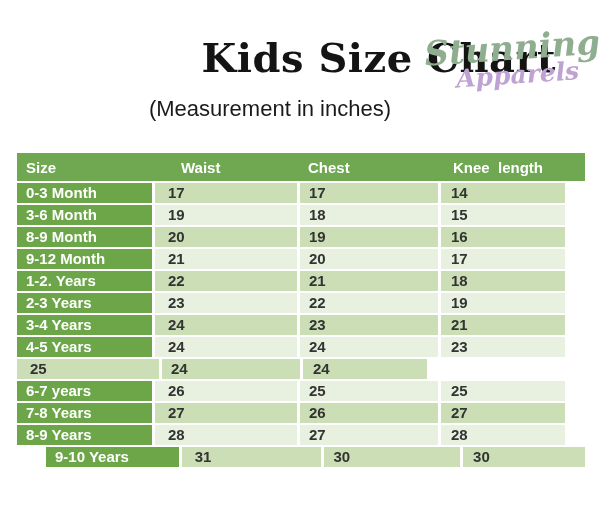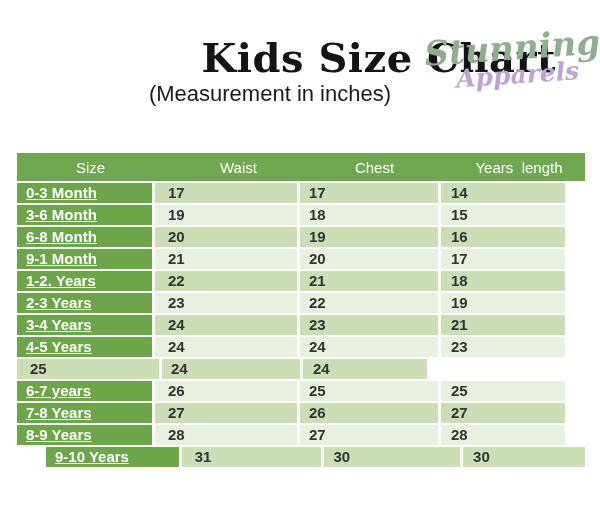--- a/index.html
+++ b/index.html
@@ -19,21 +19,21 @@
     width: 540px;
     text-align: right;
     font-family: "DejaVu Serif", serif;
     font-weight: 700;
     font-size: 40px;
     letter-spacing: 0.5px;
     color: #141414;
   }
   .subtitle {
     position: absolute;
-    left: 0; top: 81px;
+    left: 0; top: 96px;
     width: 540px;
     text-align: center;
     font-family: "Liberation Sans", sans-serif;
     font-size: 22px;
     font-weight: 400;
     color: #1a1a1a;
   }
   .logo {
     position: absolute;
     left: 425px; top: 30px;
@@ -68,25 +68,24 @@
   }
   .thead {
     display: flex;
     height: 28px;
     align-items: center;
     background: var(--header-bg, #6FA850);
     margin-bottom: 2px;
   }
   .thead .hcell {
     color: var(--header-text, #ffffff);
-    font-weight: 400;
+    font-weight: 700;
     font-size: 15px;
     white-space: pre;   
     box-sizing: border-box;
-    text-align: center;
   }
   .hcell.c0 { width: 138px; padding-left: 9px; }
   .hcell.c1 { width: 145px; padding-left: 12px; }
   .hcell.c2 { width: 141px; padding-left: 26px; }
   .hcell.c3 { width: 144px; padding-left: 12px; }
 
   .trow {
     display: flex;
     height: 20px;
     margin-bottom: 2px;
@@ -100,21 +99,20 @@
     overflow: hidden;
     white-space: nowrap;
   }
   .cell.size {
     width: 135px;
     margin-right: 3px;
     padding-left: 9px;
     background: var(--size-col-bg, #6CA649);
     color: var(--header-text, #ffffff);
     font-size: 15px;
-    text-decoration: underline;
   }
   .cell.v0 { width: 142px; margin-right: 3px; padding-left: 13px; }
   .cell.v1 { width: 138px; margin-right: 3px; padding-left: 9px; }
   .cell.v2 { width: 124px; padding-left: 10px; }
   .trow.odd  .cell.val { background: var(--row-odd-bg, #CBDEB5); }
   .trow.even .cell.val { background: var(--row-even-bg, #E8F0DF); }
   .cell.val { color: var(--cell-text, #333333); }
 </style>
 </head>
 <body>
@@ -127,43 +125,43 @@
   <div class="logo">
     <div class="logo-line1">Stunning</div>
     <div class="logo-line2">Apparels</div>
   </div>
 
   <div class="size-table">
     <div class="thead" id="thead">
         <div class="hcell c0">Size</div>
         <div class="hcell c2">Waist</div>
         <div class="hcell c1">Chest</div>
-        <div class="hcell c3">Years  length</div>
+        <div class="hcell c3">Knee  length</div>
       </div>
     <div class="tbody" id="tbody">
         <div class="trow odd">
           <div class="cell size">0-3 Month</div>
           <div class="cell val v0">17</div>
           <div class="cell val v1">17</div>
           <div class="cell val v2">14</div>
         </div>
         <div class="trow even">
           <div class="cell size">3-6 Month</div>
           <div class="cell val v0">19</div>
           <div class="cell val v1">18</div>
           <div class="cell val v2">15</div>
         </div>
         <div class="trow odd">
-          <div class="cell size">6-8 Month</div>
+          <div class="cell size">8-9 Month</div>
           <div class="cell val v0">20</div>
           <div class="cell val v1">19</div>
           <div class="cell val v2">16</div>
         </div>
         <div class="trow even">
-          <div class="cell size">9-1 Month</div>
+          <div class="cell size">9-12 Month</div>
           <div class="cell val v0">21</div>
           <div class="cell val v1">20</div>
           <div class="cell val v2">17</div>
         </div>
         <div class="trow odd">
           <div class="cell size">1-2. Years</div>
           <div class="cell val v0">22</div>
           <div class="cell val v1">21</div>
           <div class="cell val v2">18</div>
         </div>

